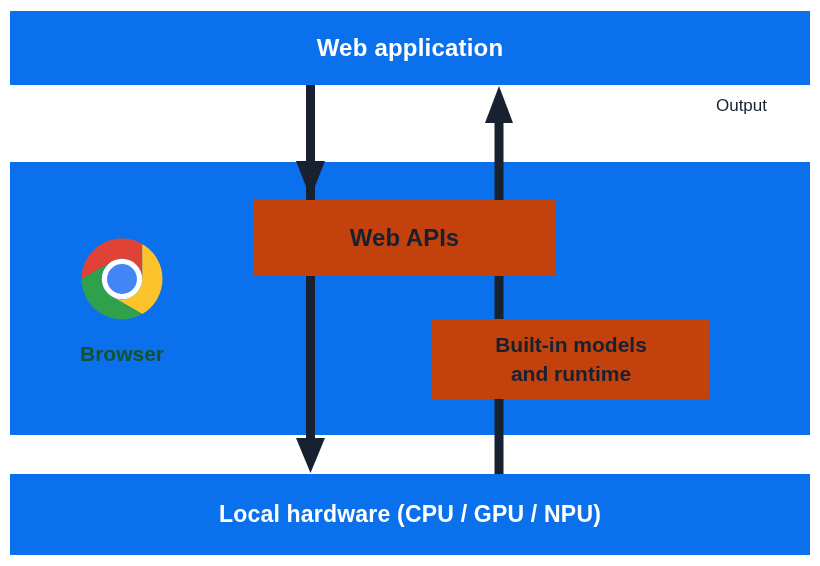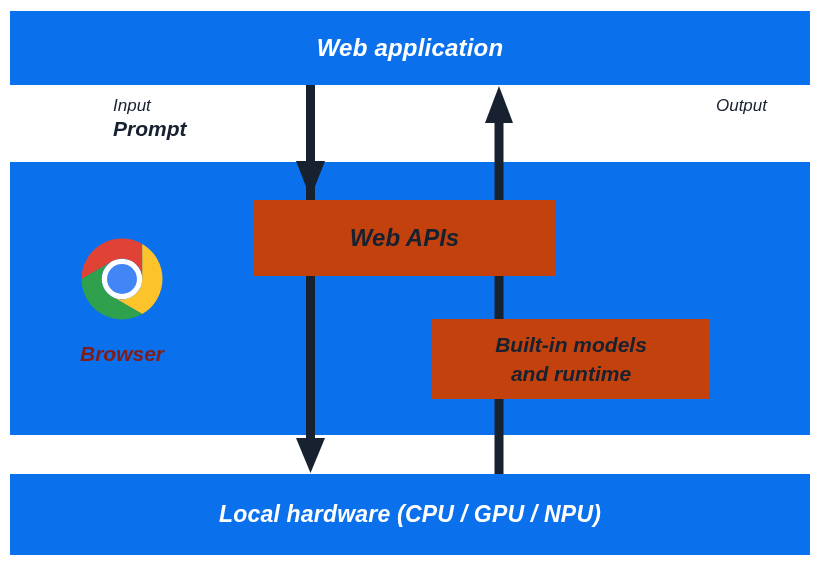--- a/index.html
+++ b/index.html
@@ -3,21 +3,20 @@
 <meta charset="utf-8">
 <style>
   html, body { margin: 0; padding: 0; background: #ffffff; }
   .canvas {
     position: relative;
     width: 820px;
     height: 566px;
     background: #ffffff;
     font-family: "Liberation Sans", sans-serif;
     overflow: hidden;
-    font-style: italic;
   }
   .layer-bar {
     position: absolute;
     left: 10px;
     width: 800px;
     background: #0b70eb;
     display: flex;
     align-items: center;
     justify-content: center;
   }
@@ -65,37 +64,33 @@
   .builtin-box .box-line {
     color: #172130; font-weight: 700; font-size: 21px; line-height: 29px;
   }
 
   .chrome-logo {
     position: absolute; left: 78px; top: 235px; width: 88px; height: 88px;
     z-index: 3;
   }
   .browser-label {
     position: absolute; left: 58px; top: 342px; width: 128px;
-    text-align: center; color: #7f1d1d; font-weight: 700; font-size: 21px;
+    text-align: center; color: #14532d; font-weight: 700; font-size: 21px;
     z-index: 3;
   }
 </style>
 </head>
 <body>
 
 <div class="canvas">
 
   <div class="layer-bar top-bar">
     <span class="bar-label">Web application</span>
   </div>
 
-  <div class="io-group io-input">
-    <div class="io-title">Input</div>
-    <div class="io-value">Prompt</div>
-  </div>
 
   <div class="io-group io-output">
     <div class="io-title">Output</div>
   </div>
 
   <div class="layer-bar mid-panel"></div>
 
   <svg class="arrow-overlay" width="820" height="566" viewBox="0 0 820 566">
     <g fill="#172130">
       <rect x="306" y="85" width="9" height="356"></rect>

